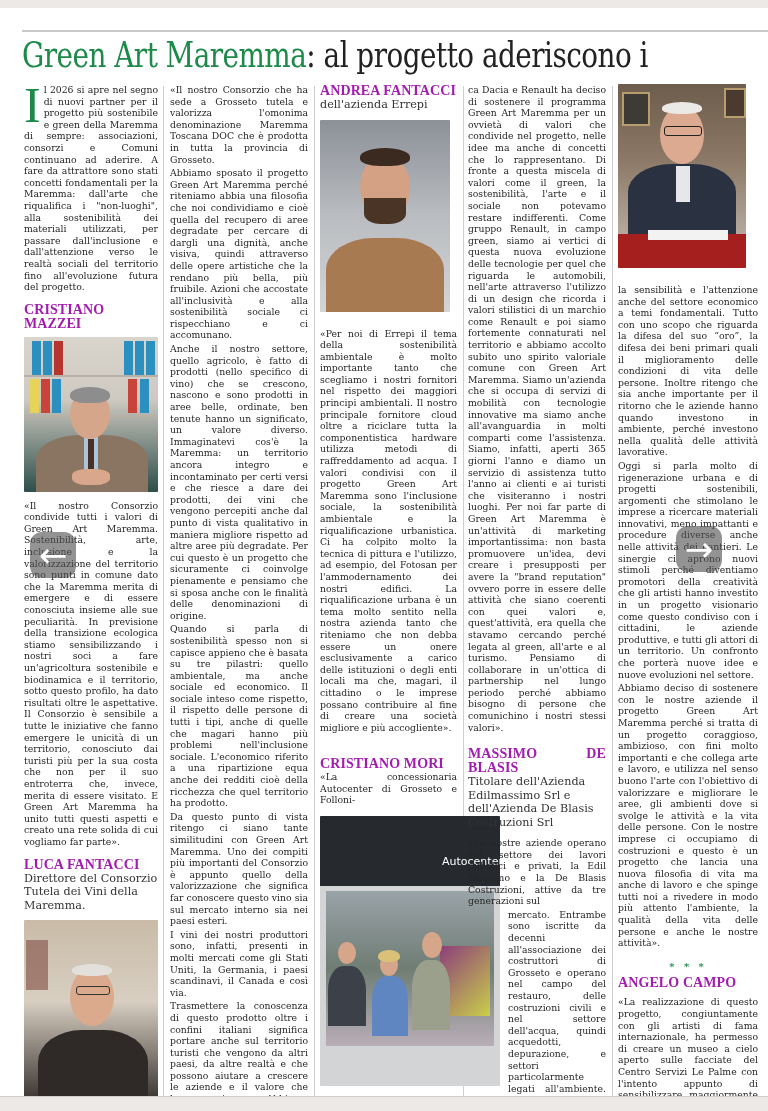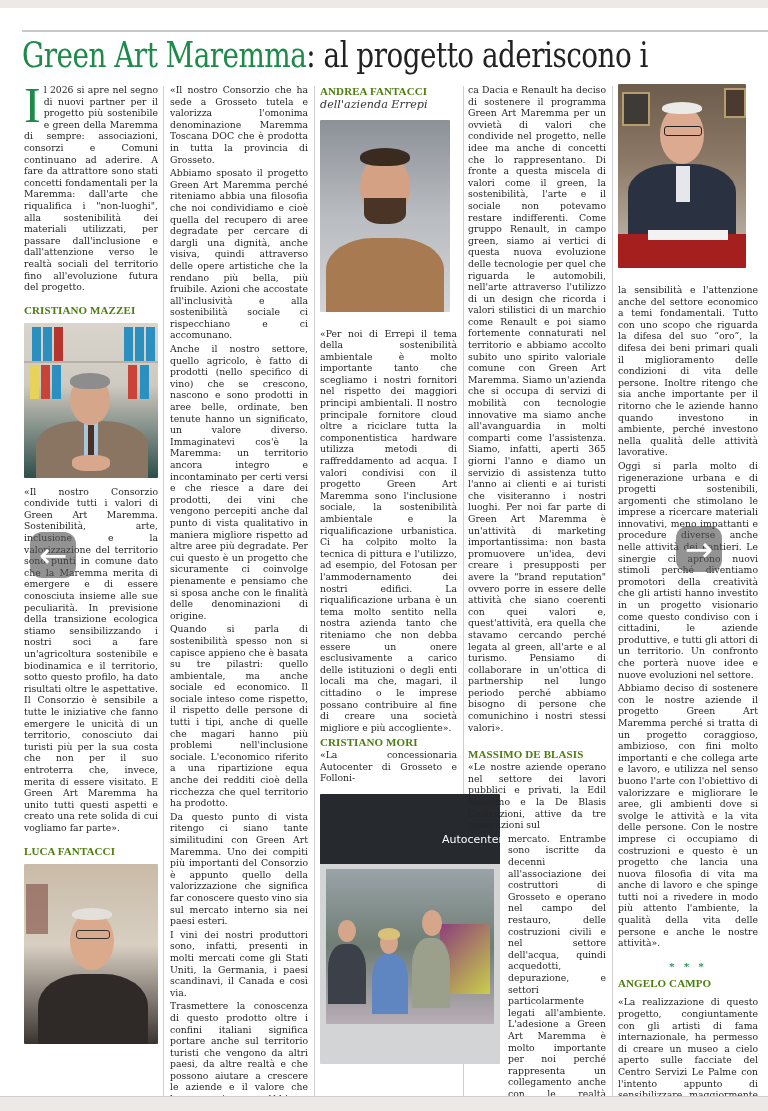--- a/index.html
+++ b/index.html
@@ -19,24 +19,24 @@
   }
   .headline .green { color: #1d8a4a; }
   .headline .black { color: #222; }
   .col {
     position: absolute; top: 84px; font-size: 9.3px; line-height: 11.6px;
     text-align: justify; hyphens: auto; color: #262626;
   }
   .col p { margin: 0 0 2px 0; }
   .sep { position: absolute; top: 86px; width: 1px; height: 1010px; background: #cfcfcf; }
   .name {
-    font-family: "Liberation Serif", serif; font-weight: bold; color: #4d7c0f;
-    font-size: 11px; line-height: 14px; margin-top: 8px; letter-spacing: 0.1px;
+    font-family: "Liberation Serif", serif; font-weight: bold; color: #a21caf;
+    font-size: 14px; line-height: 14px; margin-top: 8px; letter-spacing: 0.1px;
   }
-  .role { font-style: italic; font-size: 11.2px; line-height: 13.5px; color: #333; margin-bottom: 8px; text-align: left; }
+  .role { font-size: 11.2px; line-height: 13.5px; color: #333; margin-bottom: 8px; text-align: left; }
   .dropcap {
     float: left; font-size: 50px; line-height: 40px; color: #1d8a4a;
     margin: 1px 3px 0 0; font-family: "Liberation Serif", serif;
   }
   .photo { position: relative; overflow: hidden; border-radius: 1px; }
   .stars { text-align: center; color: #1d8a4a; font-weight: bold; letter-spacing: 3px; margin: 12px 0 4px; font-size: 10px; }
   .intro { font-style: italic; font-size: 10.2px; line-height: 12.4px; text-align: left; }
   .bottombar { position: absolute; left: 0; bottom: 0; width: 768px; height: 14px; background: #ece9e6; border-top: 1px solid #cfcfcf; }
   .navbtn {
     position: absolute; width: 46px; height: 46px; border-radius: 12px;
@@ -87,20 +87,21 @@
     <div class="binder" style="left:116px;top:42px;background:#2b8fbf"></div>
     <div class="body" style="left:12px;top:98px;width:112px;height:60px;background:#8a7563"></div>
     <div style="position:absolute;left:60px;top:98px;width:14px;height:40px;background:#a9c6dc"></div>
     <div style="position:absolute;left:64px;top:102px;width:6px;height:32px;background:#4a2f25"></div>
     <div class="head" style="left:46px;top:52px;width:40px;height:50px"></div>
     <div class="hair" style="left:46px;top:50px;width:40px;height:16px;background:#8d8d8d"></div>
     <div style="position:absolute;left:48px;top:132px;width:38px;height:16px;border-radius:40%;background:#d9a88c"></div>
   </div>
   <p style="margin-top:8px">«Il nostro Consorzio condivide tutti i valori di Green Art Maremma. Sostenibilità, arte, inclusione e la valorizzazione del territorio sono punti in comune dato che la Maremma merita di emergere e di essere conosciuta insieme alle sue peculiarità. In previsione della transizione ecologica stiamo sensibilizzando i nostri soci a fare un'agricoltura sostenibile e biodinamica e il territorio, sotto questo profilo, ha dato risultati oltre le aspettative. Il Consorzio è sensibile a tutte le iniziative che fanno emergere le unicità di un territorio, conosciuto dai turisti più per la sua costa che non per il suo entroterra che, invece, merita di essere visitato. E Green Art Maremma ha unito tutti questi aspetti e creato una rete solida di cui vogliamo far parte».</p>
   <div class="name" style="margin-top:10px">LUCA FANTACCI</div>
+  <div class="role">Direttore del Consorzio Tutela dei Vini della Maremma.</div>
   <div class="photo" style="width:134px;height:180px;margin-top:6px;background:linear-gradient(180deg,#c9bba7 0%,#d8cfc2 45%,#3a3431 100%);" title="Luca Pollini portrait">
     <div style="position:absolute;left:2px;top:20px;width:22px;height:50px;background:#8c5d52;opacity:.7"></div>
     <div class="body" style="left:14px;top:110px;width:110px;height:80px;background:#2f2a28"></div>
     <div class="head" style="left:46px;top:48px;width:44px;height:58px;background:#dba98c"></div>
     <div class="hair" style="left:48px;top:44px;width:40px;height:12px;background:#e3e0dc"></div>
     <div style="position:absolute;left:52px;top:66px;width:32px;height:7px;border:1px solid #333;border-radius:3px"></div>
   </div>
 </div>
 
 <div class="col" style="left:170px;width:138px;">
@@ -116,21 +117,21 @@
 <div class="col" style="left:320px;width:137px;">
   <div class="name" style="margin-top:0">ANDREA FANTACCI</div>
   <div class="role">dell'azienda Errepi</div>
   <div class="photo" style="width:130px;height:192px;margin:8px 0 0 0;background:linear-gradient(180deg,#8c9198 0%,#b9bcc0 50%,#d3d4d6 100%);" title="Andrea Fantacci portrait">
     <div class="body" style="left:6px;top:118px;width:118px;height:80px;background:#a87a52"></div>
     <div class="head" style="left:40px;top:34px;width:50px;height:66px;background:#d4a185"></div>
     <div class="hair" style="left:40px;top:28px;width:50px;height:18px;background:#3a2a20"></div>
     <div style="position:absolute;left:44px;top:78px;width:42px;height:26px;border-radius:0 0 40% 40%;background:#4a3426"></div>
   </div>
   <p style="margin-top:16px">«Per noi di Errepi il tema della sostenibilità ambientale è molto importante tanto che scegliamo i nostri fornitori nel rispetto dei maggiori principi ambientali. Il nostro principale fornitore cloud oltre a riciclare tutta la componentistica hardware utilizza metodi di raffreddamento ad acqua. I valori condivisi con il progetto Green Art Maremma sono l'inclusione sociale, la sostenibilità ambientale e la riqualificazione urbanistica. Ci ha colpito molto la tecnica di pittura e l'utilizzo, ad esempio, del Fotosan per l'ammodernamento dei nostri edifici. La riqualificazione urbana è un tema molto sentito nella nostra azienda tanto che riteniamo che non debba essere un onere esclusivamente a carico delle istituzioni o degli enti locali ma che, magari, il cittadino o le imprese possano contribuire al fine di creare una società migliore e più accogliente».</p>
-  <div class="name" style="margin-top:2px">CRISTIANO MORI</div>
+  <div class="name" style="margin-top:24px">CRISTIANO MORI</div>
   <p>«La concessionaria Autocenter di Grosseto e Folloni-</p>
   <div class="photo" style="width:180px;height:270px;margin-top:10px;background:#d2d4d6;" title="Three people standing in front of the Autocenter showroom">
     <div style="position:absolute;left:0;top:0;width:180px;height:70px;background:#26292e"></div>
     <div style="position:absolute;left:122px;top:40px;color:#fff;font-family:'DejaVu Sans',sans-serif;font-size:11px;">Autocenter</div>
     <div style="position:absolute;left:6px;top:75px;width:168px;height:155px;background:linear-gradient(180deg,#9aa3a8 0%,#6f7d74 50%,#b9aeb7 100%);"></div>
     <div style="position:absolute;left:120px;top:130px;width:50px;height:70px;background:linear-gradient(135deg,#8d3f7a,#c9cf4a);"></div>
 
     <div class="body" style="left:8px;top:150px;width:38px;height:60px;background:#3c4049"></div>
     <div class="head" style="left:18px;top:126px;width:18px;height:22px"></div>
 
@@ -140,20 +141,21 @@
 
     <div class="body" style="left:92px;top:144px;width:38px;height:70px;background:#9aa08c"></div>
     <div class="head" style="left:102px;top:116px;width:20px;height:26px"></div>
 
   </div>
 </div>
 
 <div class="col" style="left:468px;width:138px;">
   <p>ca Dacia e Renault ha deciso di sostenere il programma Green Art Maremma per un ovvietà di valori che condivide nel progetto, nelle idee ma anche di concetti che lo rappresentano. Di fronte a questa miscela di valori come il green, la sostenibilità, l'arte e il sociale non potevamo restare indifferenti. Come gruppo Renault, in campo green, siamo ai vertici di questa nuova evoluzione delle tecnologie per quel che riguarda le automobili, nell'arte attraverso l'utilizzo di un design che ricorda i valori stilistici di un marchio come Renault e poi siamo fortemente connaturati nel territorio e abbiamo accolto subito uno spirito valoriale comune con Green Art Maremma. Siamo un'azienda che si occupa di servizi di mobilità con tecnologie innovative ma siamo anche all'avanguardia in molti comparti come l'assistenza. Siamo, infatti, aperti 365 giorni l'anno e diamo un servizio di assistenza tutto l'anno ai clienti e ai turisti che visiteranno i nostri luoghi. Per noi far parte di Green Art Maremma è un'attività di marketing importantissima: non basta promuovere un'idea, devi creare i presupposti per avere la "brand reputation" ovvero porre in essere delle attività che siano coerenti con quei valori e, quest'attività, era quella che stavamo cercando perché legata al green, all'arte e al turismo. Pensiamo di collaborare in un'ottica di partnership nel lungo periodo perché abbiamo bisogno di persone che comunichino i nostri stessi valori».</p>
   <div class="name" style="margin-top:14px">MASSIMO DE BLASIS</div>
+  <div class="role">Titolare dell'Azienda Edilmassimo Srl e dell'Azienda De Blasis Costruzioni Srl</div>
   <p>«Le nostre aziende operano nel settore dei lavori pubblici e privati, la Edil Massimo e la De Blasis Costruzioni, attive da tre generazioni sul</p>
   <p style="margin-left:40px;margin-top:0">mercato. Entrambe sono iscritte da decenni all'associazione dei costruttori di Grosseto e operano nel campo del restauro, delle costruzioni civili e nel settore dell'acqua, quindi acquedotti, depurazione, e settori particolarmente legati all'ambiente. L'adesione a Green Art Maremma è molto importante per noi perché rappresenta un collegamento anche con le realtà produttive del territorio e, nel contempo, evidenzia</p>
 </div>
 
 <div class="col" style="left:618px;width:140px;">
   <div class="photo" style="width:128px;height:184px;margin:0 0 16px 0;background:linear-gradient(180deg,#6d5d4c 0%,#8b7765 40%,#c6bfb4 100%);" title="Massimo De Blasis seated at desk">
     <div style="position:absolute;left:4px;top:8px;width:24px;height:30px;background:#3e3a35;border:2px solid #b79d6e"></div>
     <div style="position:absolute;left:106px;top:4px;width:18px;height:26px;background:#4b3a30;border:2px solid #b79d6e"></div>
     <div class="body" style="left:10px;top:80px;width:108px;height:70px;background:#2a3242"></div>
     <div style="position:absolute;left:58px;top:82px;width:14px;height:36px;background:#e6e7ea"></div>

